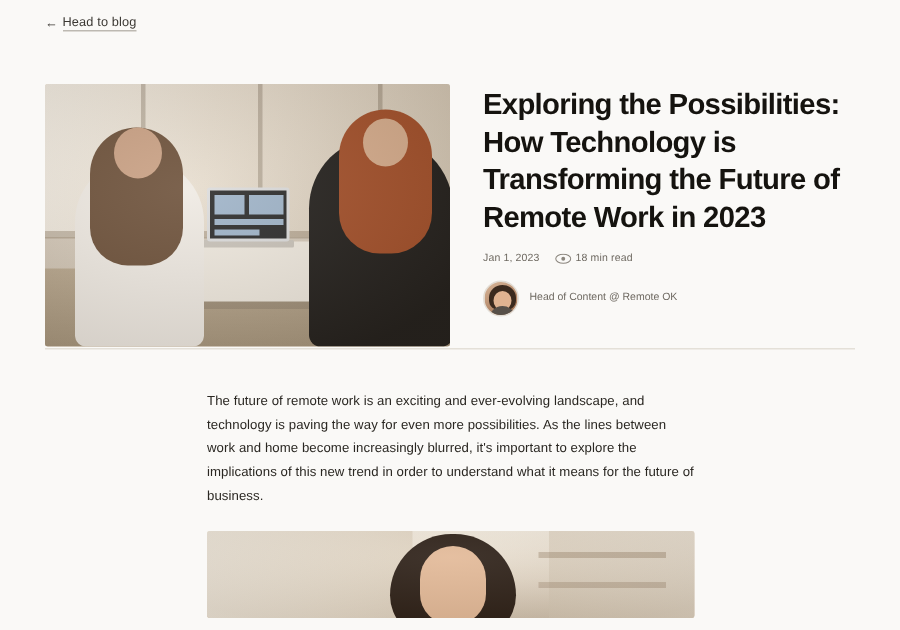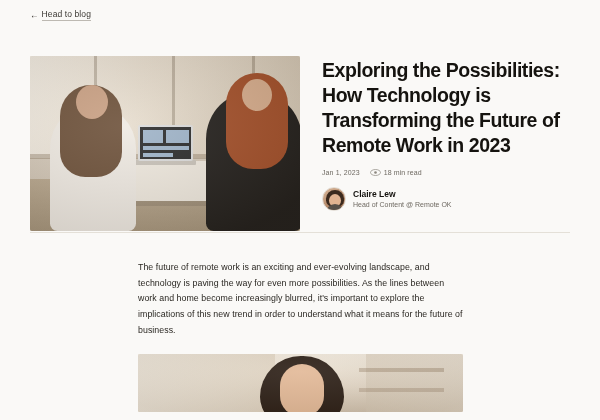--- a/index.html
+++ b/index.html
@@ -289,21 +289,20 @@
         </span>
       </div>
 
       <div class="author-row">
         <div class="avatar">
           <span class="a-hair"></span>
             <span class="a-face"></span>
             <span class="a-body"></span>
         </div>
         <div>
-          <div class="author-name">Claire Lew</div>
           <div class="author-role">Head of Content @ Remote OK</div>
         </div>
       </div>
     </div>
   </div>
 
   <div class="divider"></div>
 
   <div class="article">
     <p>The future of remote work is an exciting and ever-evolving landscape, and technology is paving the way for even more possibilities. As the lines between work and home become increasingly blurred, it's important to explore the implications of this new trend in order to understand what it means for the future of business.</p>

